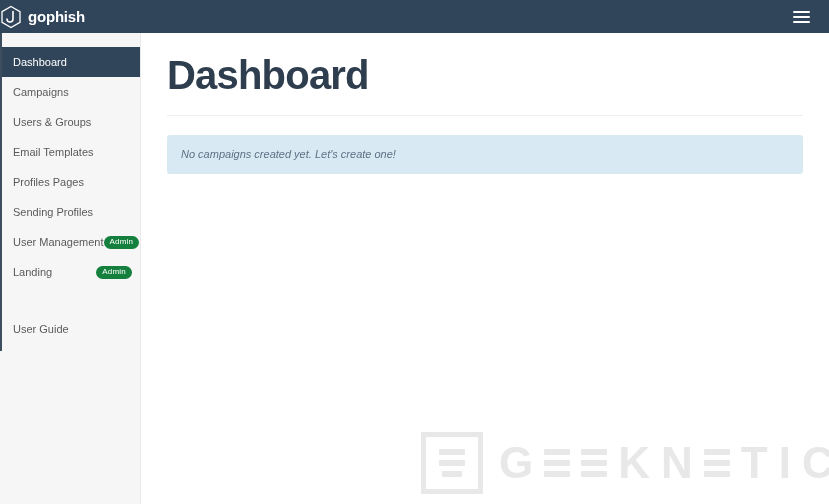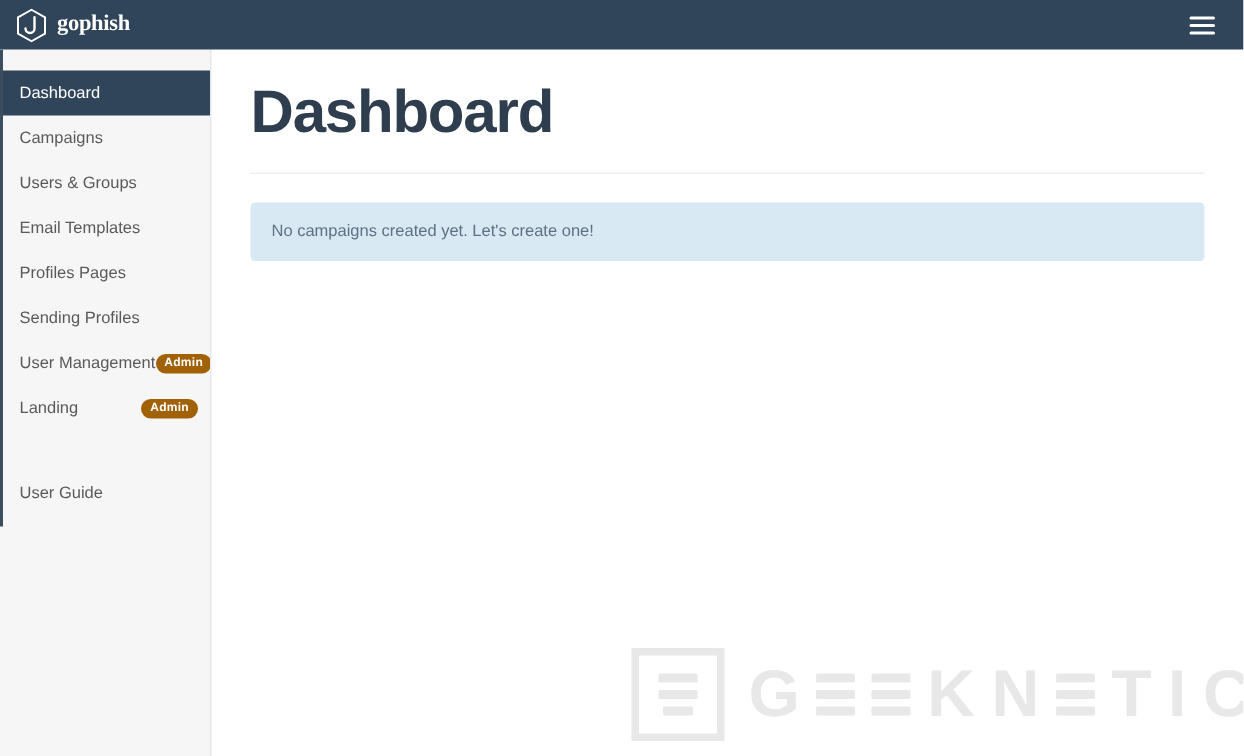--- a/index.html
+++ b/index.html
@@ -26,24 +26,22 @@
     display: flex;
     align-items: center;
     justify-content: space-between;
     z-index: 30;
   }
 
   .brand {
     display: flex;
     align-items: center;
     gap: 6px;
-    padding-left: 10px;
     height: 100%;
     cursor: pointer;
-    font-family: Liberation Serif, serif;
   }
 
   .brand-logo {
     width: 22px;
     height: 24px;
     display: block;
   }
 
   .brand-text {
     color: #ffffff;
@@ -114,24 +112,24 @@
 
   .nav-item.active {
     background: #30455a;
     color: #ffffff;
   }
 
   .nav-label { line-height: 1; }
 
   .admin-badge {
     margin-left: auto;
-    background: #a16207;
+    background: #15803d;
     color: #ffffff;
     font-size: 8px;
-    font-weight: bold;
+    font-weight: normal;
     padding: 2px 6px 3px 6px;
     border-radius: 9px;
     line-height: 1;
     letter-spacing: 0.2px;
   }
 
   .nav-gap { height: 27px; }
 
   
   .main {
@@ -160,20 +158,21 @@
   }
 
   .alert-info {
     margin: 19px 26px 0 26px;
     background: #d9e9f4;
     color: #5d7183;
     font-size: 11px;
     padding: 14px 0 14px 14px;
     border-radius: 3px;
     line-height: 1;
+    font-style: italic;
   }
 
   
   .watermark {
     position: absolute;
     left: 280px;
     bottom: 10px;
     display: flex;
     align-items: center;
     gap: 16px;

